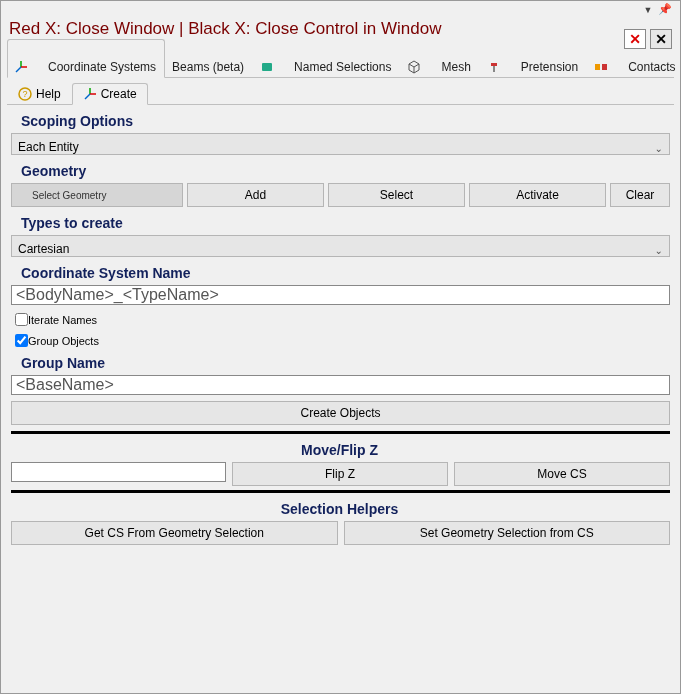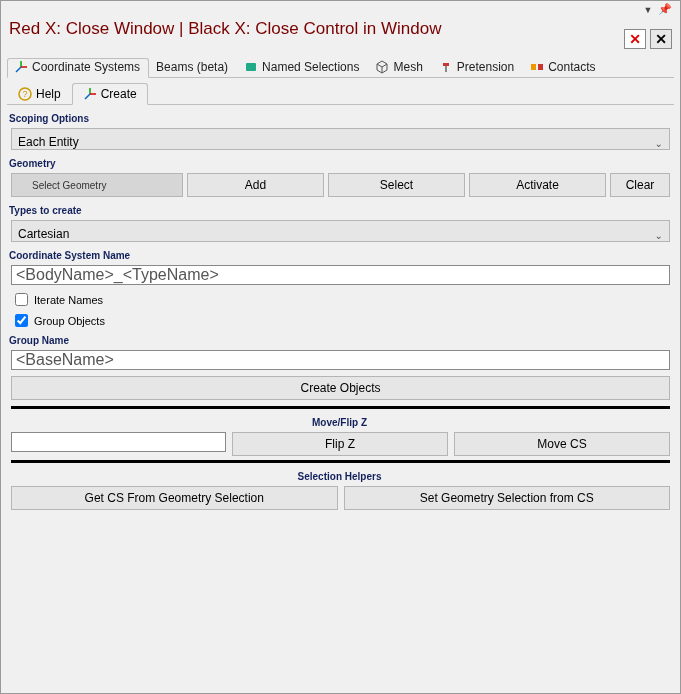--- a/index.html
+++ b/index.html
@@ -6,37 +6,37 @@
   .frame{box-sizing:border-box;width:681px;height:694px;border:1px solid #999;background:#f0f0f0;position:relative;padding:4px 6px 6px 6px;overflow:hidden}
   .titlebar-icons{position:absolute;top:2px;right:8px;display:flex;align-items:center;gap:2px}
   .titlebar-icons .pin{font-size:11px;color:#444}
   .titlebar-icons .chev{font-size:9px;color:#444;margin-right:4px}
   .hint{color:#7a0000;font-size:17px;margin:14px 0 4px 2px}
   .close-row{position:absolute;top:28px;right:8px;display:flex;gap:4px}
   .close-btn{width:20px;height:18px;border:1px solid #888;background:#fff;display:flex;align-items:center;justify-content:center;font-weight:bold;font-size:14px;line-height:1;cursor:pointer}
   .close-btn.red{color:#d00}
   .close-btn.black{color:#000;background:#e8e8e8}
   .tabs{display:flex;align-items:flex-end;border-bottom:1px solid #bfbfbf;margin-top:12px;height:26px}
-  .tab{display:flex;gap:4px;padding:1px 8px 3px 6px;border:1px solid transparent;border-bottom:none;cursor:pointer;color:#222;white-space:nowrap}
+  .tab{display:flex;gap:20px;padding:20px 8px 3px 6px;border:1px solid transparent;border-bottom:none;cursor:pointer;color:#222;white-space:nowrap}
   .tab.active{background:#f0f0f0;border-color:#bfbfbf;border-bottom:1px solid #f0f0f0;margin-bottom:-1px;border-top-left-radius:3px;border-top-right-radius:3px}
   .tab .ico{width:14px;height:14px;display:inline-flex;align-items:center;justify-content:center;font-size:11px}
   .subtabs{display:flex;align-items:flex-end;height:24px;border-bottom:1px solid #bfbfbf;margin-top:2px}
   .subtab{display:flex;align-items:center;gap:4px;padding:3px 10px;border:1px solid transparent;border-bottom:none;cursor:pointer}
   .subtab.active{background:#f0f0f0;border-color:#bfbfbf;border-bottom:1px solid #f0f0f0;margin-bottom:-1px;border-top-left-radius:3px;border-top-right-radius:3px}
-  .section-title{font-weight:bold;color:#12215c;font-size:10px;margin:8px 2px 4px 2px}
+  .section-title{font-weight:bold;color:#12215c;font-size:14px;margin:8px 2px 4px 14px}
   .section-title.center{text-align:center;margin-left:0}
   .combo{display:flex;align-items:flex-end;justify-content:space-between;background:#e6e6e6;border:1px solid #b5b5b5;height:20px;padding:0 6px;margin:0 4px;cursor:pointer}
   .combo .arrow{font-size:10px;color:#555}
   .btn{background:#e6e6e6;border:1px solid #b5b5b5;height:22px;display:flex;align-items:center;justify-content:center;cursor:pointer;padding:0 6px}
   .geo-row{display:flex;gap:4px;margin:2px 4px 6px 4px;align-items:stretch}
   .geo-label{width:150px;background:#d6d6d6;border:1px solid #b5b5b5;display:flex;align-items:center;padding-left:20px;font-size:10px;color:#333}
   .geo-row .btn{flex:1}
   .geo-row .btn.small{flex:0 0 46px}
   .text-input{box-sizing:border-box;width:calc(100% - 8px);margin:0 4px;height:20px;border:1px solid #888;background:#fff;padding:0 4px;font-family:inherit;font-size:16px;color:#555}
-  .check-row{display:flex;align-items:center;gap:6px;margin:8px 4px 2px 8px;font-size:11px}
+  .check-row{display:flex;align-items:center;margin:8px 4px 2px 8px;font-size:11px}
   .check-row input{margin:0}
   .wide-btn{margin:6px 4px;height:22px}
   .thick-sep{height:3px;background:#000;margin:4px 4px}
   .moveflip-row{display:flex;gap:6px;margin:4px 4px}
   .moveflip-row .text-input{flex:0 0 215px;margin:0}
   .moveflip-row .btn{flex:1}
   .helpers-row{display:flex;gap:6px;margin:4px 4px}
   .helpers-row .btn{flex:1}
   svg{display:block}
 </style>

